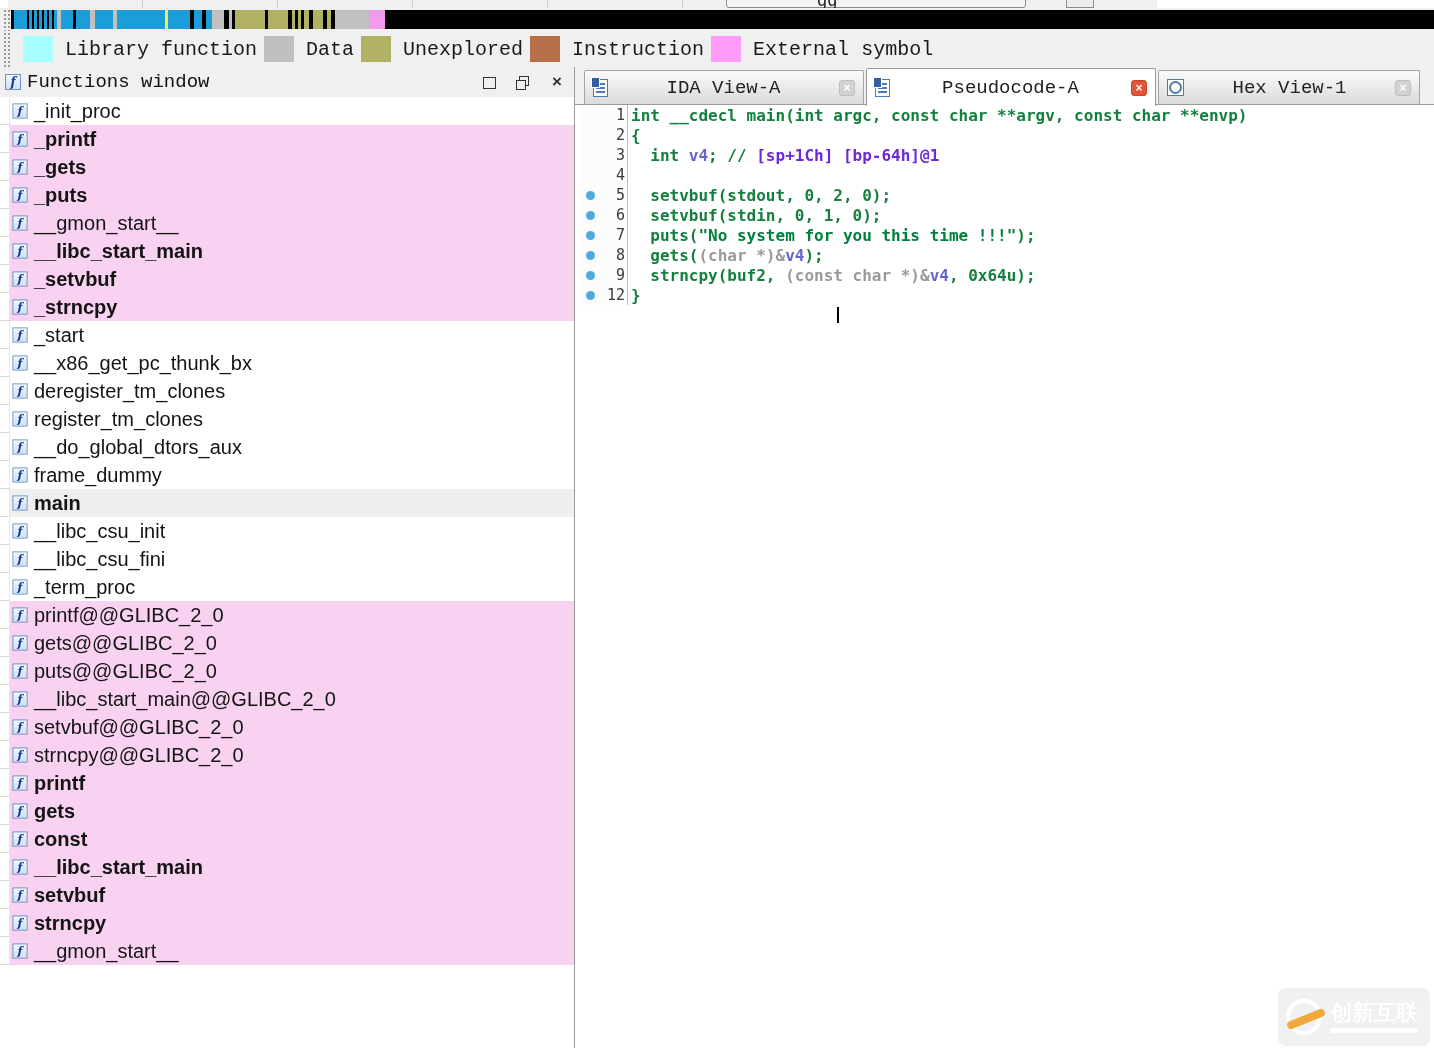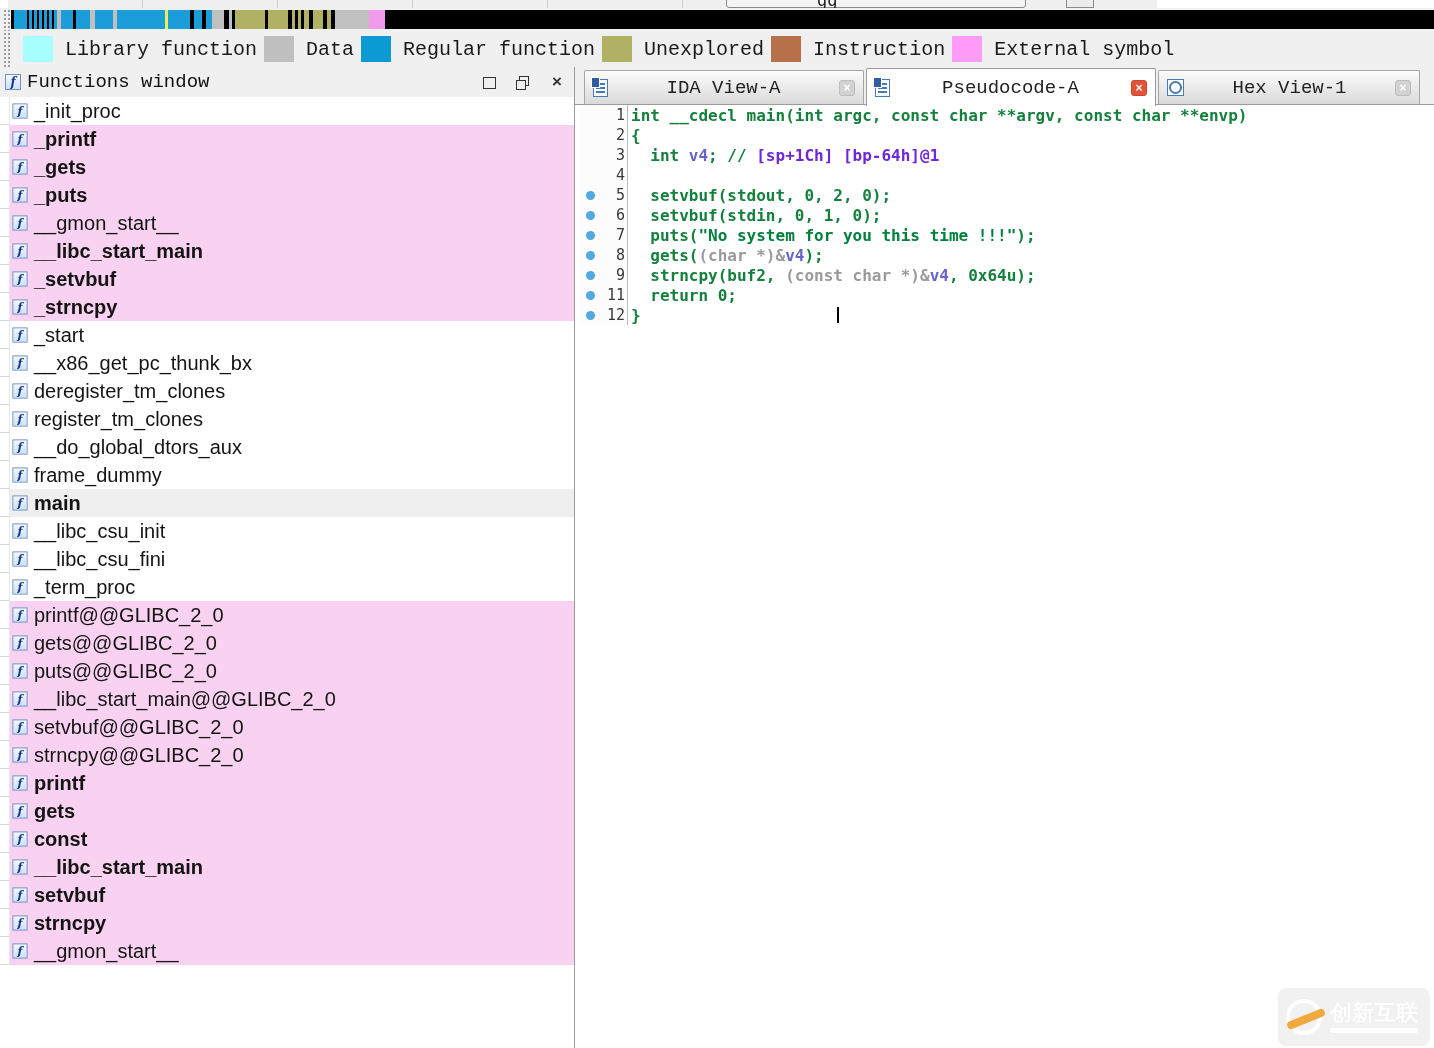--- a/index.html
+++ b/index.html
@@ -183,24 +183,20 @@
     <div class="legend-items" id="legend-items">
         <div class="legend-item">
           <div class="legend-swatch" style="background: rgb(168, 255, 255);"></div>
           <span class="legend-label">Library function</span>
         </div>
         <div class="legend-item">
           <div class="legend-swatch" style="background: rgb(191, 191, 191);"></div>
           <span class="legend-label">Data</span>
         </div>
         <div class="legend-item">
-          <div class="legend-swatch" style="background: rgb(14, 154, 210);"></div>
-          <span class="legend-label">Regular function</span>
-        </div>
-        <div class="legend-item">
           <div class="legend-swatch" style="background: rgb(177, 177, 100);"></div>
           <span class="legend-label">Unexplored</span>
         </div>
         <div class="legend-item">
           <div class="legend-swatch" style="background: rgb(182, 113, 74);"></div>
           <span class="legend-label">Instruction</span>
         </div>
         <div class="legend-item">
           <div class="legend-swatch" style="background: rgb(255, 156, 250);"></div>
           <span class="legend-label">External symbol</span>
@@ -462,27 +458,20 @@
             <div class="dot-cell">
               <div class="bp-dot"></div>
             </div>
             <div class="num-cell">9</div>
             <span class="code-text"><span class="tk-kw">  strncpy(buf2, </span><span class="tk-cast">(const char *)</span><span class="tk-cast">&amp;</span><span class="tk-var">v4</span><span class="tk-kw">, 0x64u);</span></span>
           </div>
           <div class="code-line">
             <div class="dot-cell">
               <div class="bp-dot"></div>
             </div>
-            <div class="num-cell">11</div>
-            <span class="code-text"><span class="tk-kw">  return 0;</span></span>
-          </div>
-          <div class="code-line">
-            <div class="dot-cell">
-              <div class="bp-dot"></div>
-            </div>
             <div class="num-cell">12</div>
             <span class="code-text"><span class="tk-kw">}</span></span>
           </div>
         </div>
       <div class="caret"></div>
     </div>
     <div class="watermark">
       <div class="wm-circle">
         <div class="wm-swoosh"></div>
       </div>

